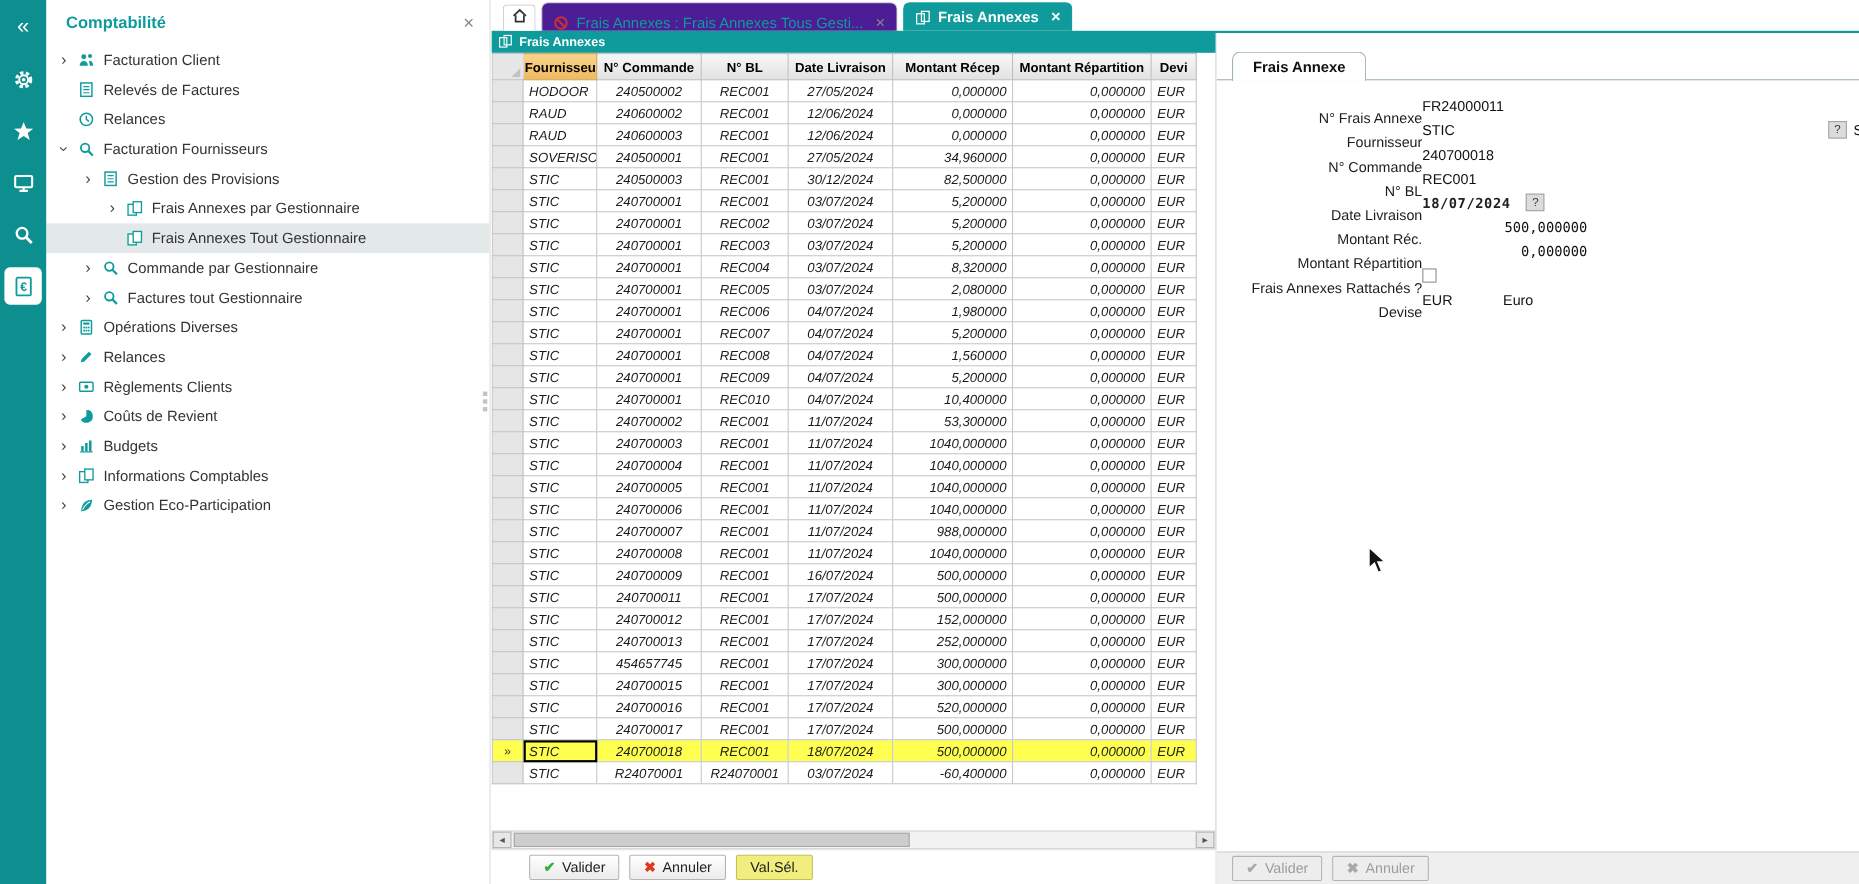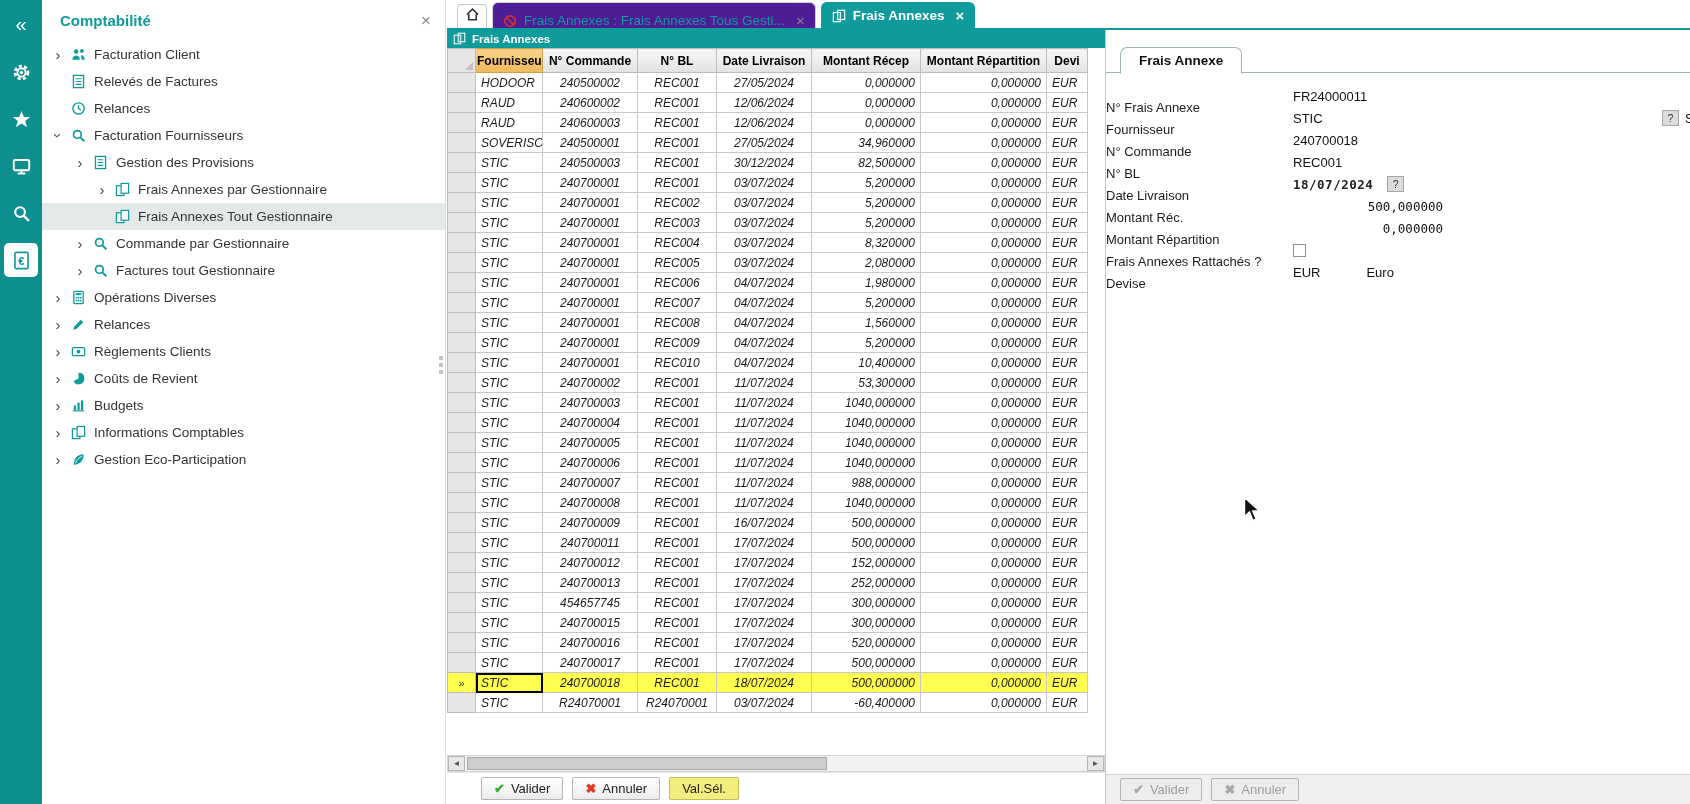--- a/index.html
+++ b/index.html
@@ -78,21 +78,21 @@
   .btn.valsel{background:var(--valsel-yellow);border-color:#c5bf55;}
   .btn.disabled{color:#9d9d9d;background:#ededed;cursor:default;}
   .btn.disabled .ck,.btn.disabled .xx{color:#a8a8a8;}
 
   
   .detail-pane{flex:1;display:flex;flex-direction:column;background:#fff;overflow:hidden;min-width:0;}
   .detail-tabrow{margin-top:16px;padding-left:14px;border-bottom:1px solid #9fb4b4;flex:none;height:27px;}
   .detail-tab{display:inline-flex;align-items:center;height:27px;padding:0 18px;border:1px solid #9fb4b4;border-bottom:1px solid #fff;border-radius:7px 7px 0 0;background:#fff;font-weight:bold;font-size:13.5px;position:relative;top:1px;cursor:pointer;color:#111;}
   .detail-form{padding-top:12px;flex:1;}
   .frow{display:flex;align-items:center;height:22px;font-size:13px;padding-right:0;}
-  .flabel{width:187px;flex:none;color:#1c1c1c;margin-top:22px;}
+  .flabel{width:187px;flex:none;text-align:right;color:#1c1c1c;margin-top:22px;}
   .fvalue{color:#111;}
   .mono{font-family:"DejaVu Sans Mono",monospace;font-size:12.5px;font-weight:bold;color:#222;letter-spacing:.5px;}
   .amount{width:150px;text-align:right;font-family:"DejaVu Sans Mono",monospace;font-size:12.5px;}
   .helpbtn{width:17px;height:16px;background:#dcdcdc;border:1px solid #a5a5a5;font-size:10.5px;display:inline-flex;align-items:center;justify-content:center;color:#333;cursor:pointer;flex:none;}
   .date-help{margin-left:14px;}
   .lookup-group{margin-left:auto;display:flex;align-items:center;gap:6px;flex:none;margin-right:-6px;}
   .clipped{width:11px;overflow:hidden;white-space:nowrap;font-size:13px;color:#111;}
   .devname{margin-left:46px;}
   .checkbox{width:13px;height:13px;border:1px solid #8f8f8f;background:#fff;cursor:pointer;flex:none;}
   .detail-footer{height:30px;flex:none;background:#efefef;border-top:1px solid #d2d2d2;display:flex;align-items:center;gap:9px;padding-left:14px;}

